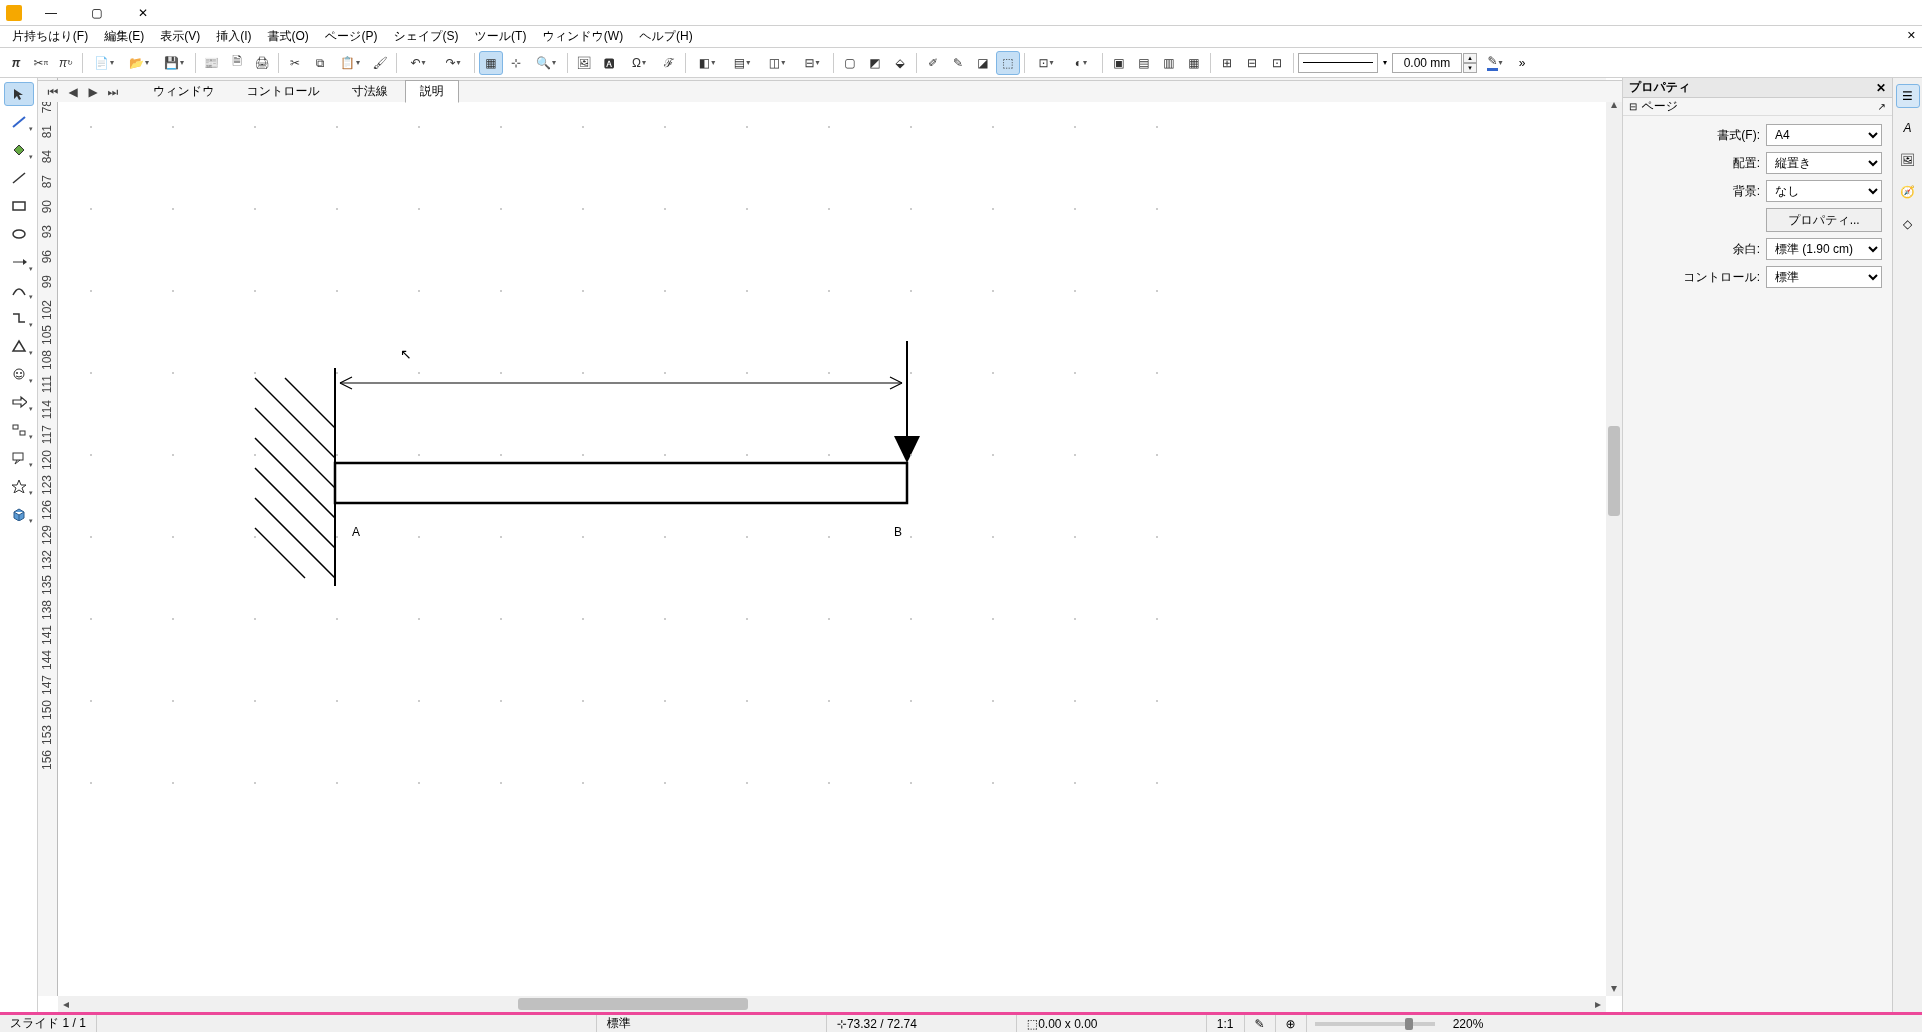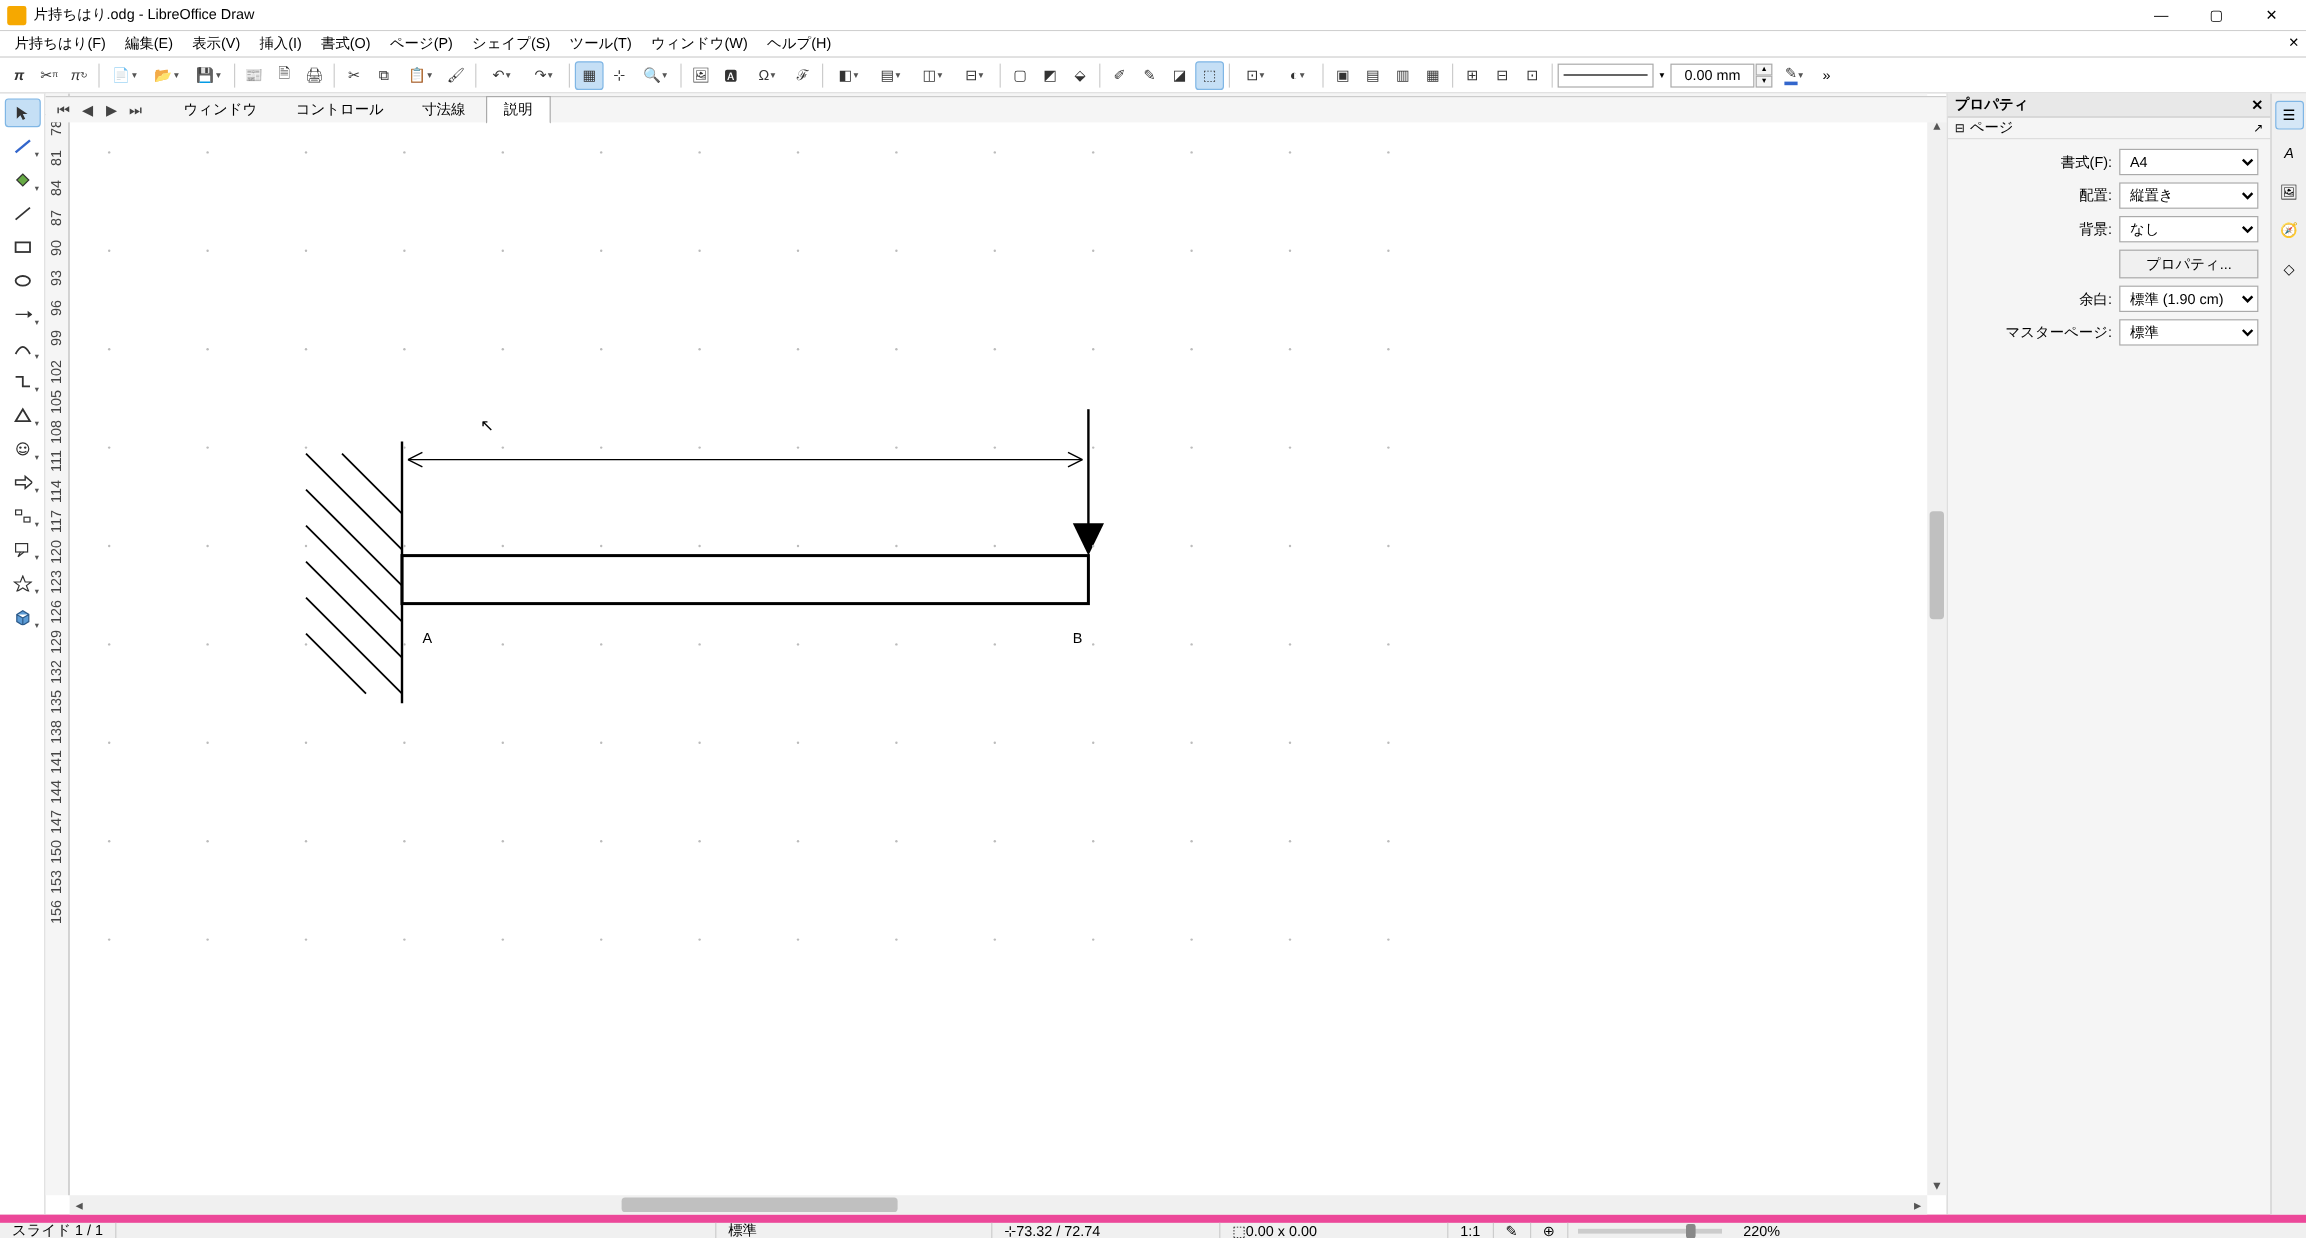--- a/index.html
+++ b/index.html
@@ -73,34 +73,33 @@
 .stab { width: 24px; height: 24px; display:flex; align-items:center; justify-content:center; border-radius:3px; cursor:pointer;}
 .stab.active { background: #d5e7f7; border:1px solid #7fb6e5;}
 
 
 .tabrow { height: 22px; background: #fff; border-top: 1px solid #ccc; display: flex; align-items: center; padding: 0 6px; gap: 2px; position: absolute; left: 20px; bottom: 16px; right: 16px; z-index:4; background:#f5f5f5;}
 .tabrow .navbtn { width: 18px; height: 18px; display:flex; align-items:center; justify-content:center; cursor:pointer; color:#444;}
 .tabrow .layer-tab { padding: 2px 14px; border: 1px solid transparent; cursor:pointer; }
 .tabrow .layer-tab.active { background:#fff; border:1px solid #aaa; border-bottom:1px solid #fff;}
 
 
-.statusbar { height: 20px; background: #f0f0f0; border-top: 7px solid #ec4899; display: flex; align-items: center; font-size: 11px; }
+.statusbar { height: 20px; background: #f0f0f0; border-top: 3px solid #ec4899; display: flex; align-items: center; font-size: 11px; }
 .statusbar .cell { padding: 0 10px; border-right: 1px solid #ccc; height: 100%; display: flex; align-items: center; }
 .zoom-slider { width: 120px; height: 4px; background: #ccc; margin: 0 8px; position: relative; }
 .zoom-slider .knob { position: absolute; top: -4px; left: 90px; width: 8px; height: 12px; background: #888; border-radius: 2px; }
 
 .cursor-arrow { position: absolute; left: 342px; top: 250px; font-size: 14px; color: #000; pointer-events:none; z-index:10;}
 svg { display: block; }
 </style>
 </head>
 <body>
 
 <div class="titlebar">
   <div class="app-icon"></div>
-  <div class="title">片持ちはり.odg - LibreOffice Draw</div>
   <div class="winbtn">―</div>
   <div class="winbtn">▢</div>
   <div class="winbtn close">✕</div>
 </div>
 
 <div class="menubar">
   <div class="menu-item">片持ちはり(F)</div>
   <div class="menu-item">編集(E)</div>
   <div class="menu-item">表示(V)</div>
   <div class="menu-item">挿入(I)</div>
@@ -581,21 +580,21 @@
         </div>
         <div class="frow">
           <label></label>
           <button class="btn">プロパティ...</button>
         </div>
         <div class="frow">
           <label>余白:</label>
           <select class="combo"><option>標準 (1.90 cm)</option></select>
         </div>
         <div class="frow">
-          <label>マスターページ:</label>
+          <label>コントロール:</label>
           <select class="combo"><option>標準</option></select>
         </div>
       </div>
     </div>
     <div class="sidetabs">
       <div class="stab active">☰</div>
       <div class="stab">
           <i>A</i>
         </div>
       <div class="stab">🖼</div>

